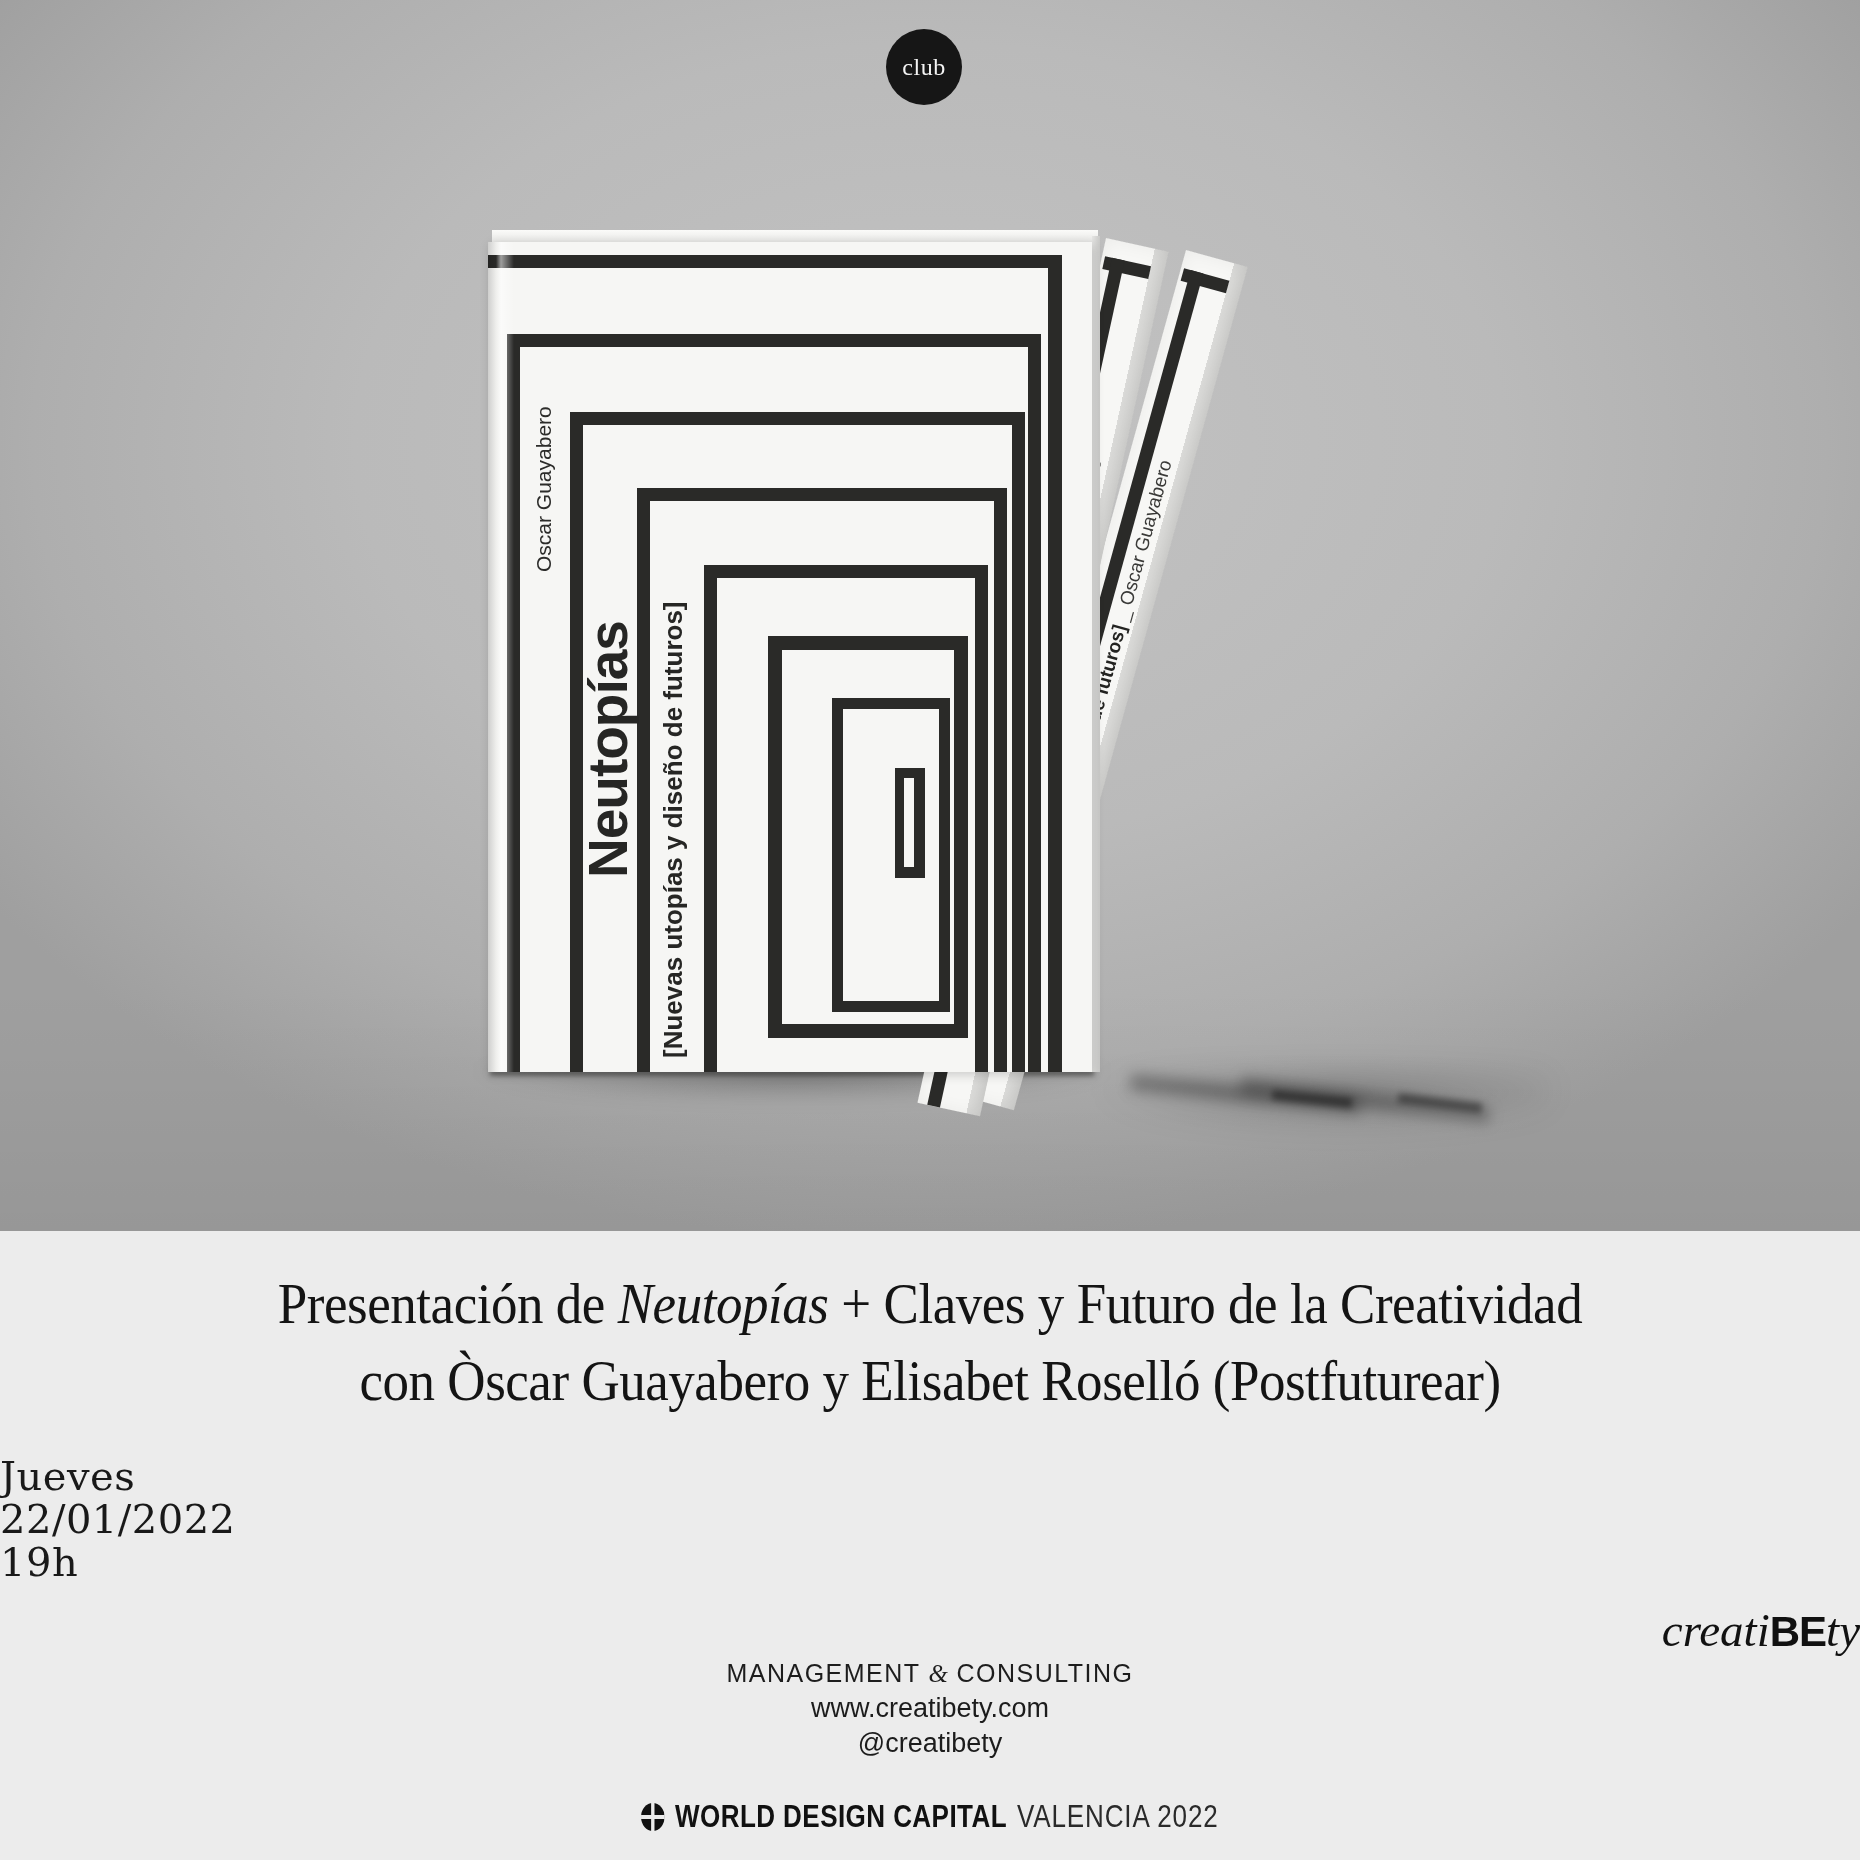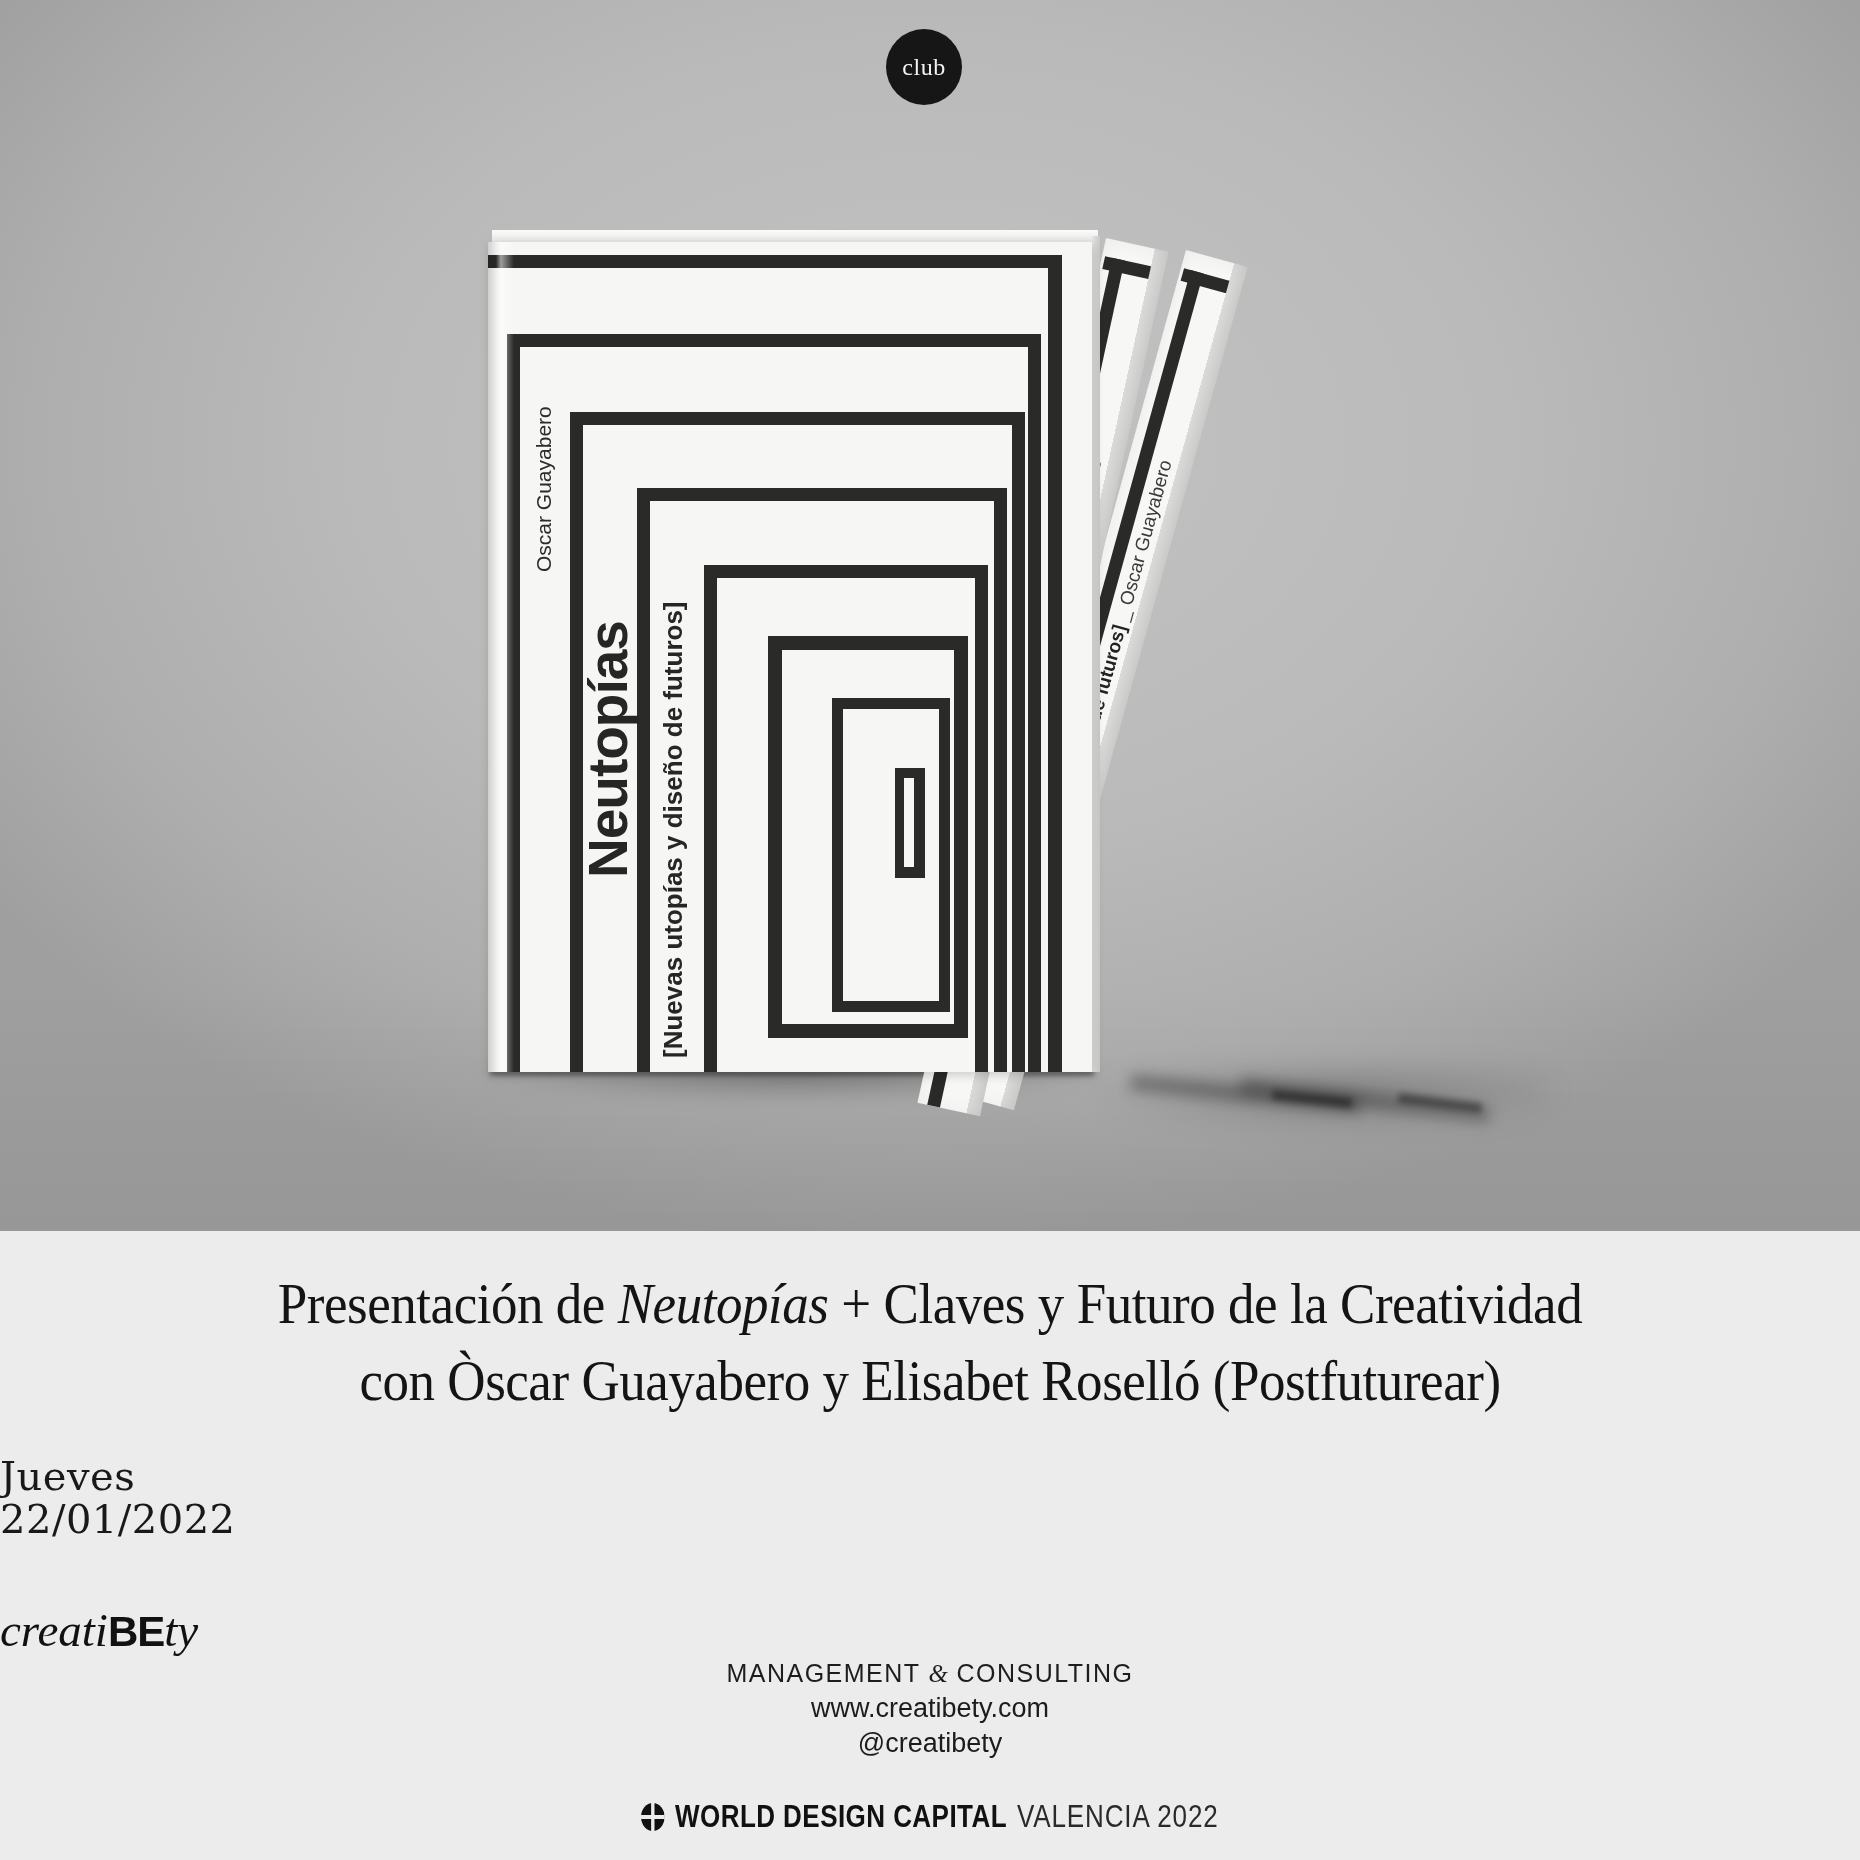--- a/index.html
+++ b/index.html
@@ -73,21 +73,21 @@
   .cov-sub{left:164px;top:316px;width:42px;height:500px;font-size:26px;font-weight:bold;line-height:42px;}
 
   
   .panel{position:absolute;left:0;top:1231px;width:1860px;height:629px;background:#ececec;color:#141414;}
   .headline{position:absolute;left:0;right:0;top:34px;text-align:center;
      font-family:"Liberation Serif",serif;font-size:57px;line-height:77px;
      transform:scaleX(.93);letter-spacing:-.5px;}
   .headline i{font-style:italic;}
   .dateblock{position:absolute;left:0;right:0;top:224px;text-align:left;
      font-family:"DejaVu Serif",serif;font-size:40px;line-height:1.08;letter-spacing:.5px;color:#191919;}
-  .brand{position:absolute;left:0;right:0;top:372px;text-align:left;}
+  .brand{position:absolute;left:0;right:0;top:372px;text-align:right;}
   .brand .it{font-family:"Liberation Serif",serif;font-style:italic;font-size:47px;color:#111;}
   .brand .be{font-family:"Liberation Sans",sans-serif;font-weight:bold;font-size:42px;letter-spacing:-1px;color:#111;}
   .tagline{position:absolute;left:0;right:0;top:428px;text-align:center;
      font-size:25px;letter-spacing:1.5px;color:#1d1d1d;}
   .tagline .amp{font-family:"Liberation Serif",serif;font-style:italic;letter-spacing:0;}
   .address{position:absolute;left:0;right:0;top:460px;text-align:center;
      font-size:27px;line-height:1.28;color:#1c1c1c;}
   .wdc{position:absolute;left:0;right:0;top:568px;display:flex;align-items:center;justify-content:center;gap:12px;
        transform:scaleX(.84);}
   .wdc-circle{width:28px;height:28px;border-radius:50%;flex:0 0 auto;
@@ -165,20 +165,21 @@
   <div class="panel">
 
     <div class="headline">
       <div><span>Presentación de </span><i>Neutopías</i><span> + Claves y Futuro de la Creatividad</span></div>
       <div>con Òscar Guayabero y Elisabet Roselló (Postfuturear)</div>
     </div>
 
     <div class="dateblock">
       <div>Jueves</div>
       <div>22/01/2022</div>
+      <div>19h</div>
     </div>
 
     <div class="brand"><span class="it">creati</span><span class="be">BE</span><span class="it">ty</span></div>
 
     <div class="tagline"><span>MANAGEMENT </span><span class="amp">&amp;</span><span> CONSULTING</span></div>
 
     <div class="address">
       <div>www.creatibety.com</div>
       <div>@creatibety</div>
     </div>

